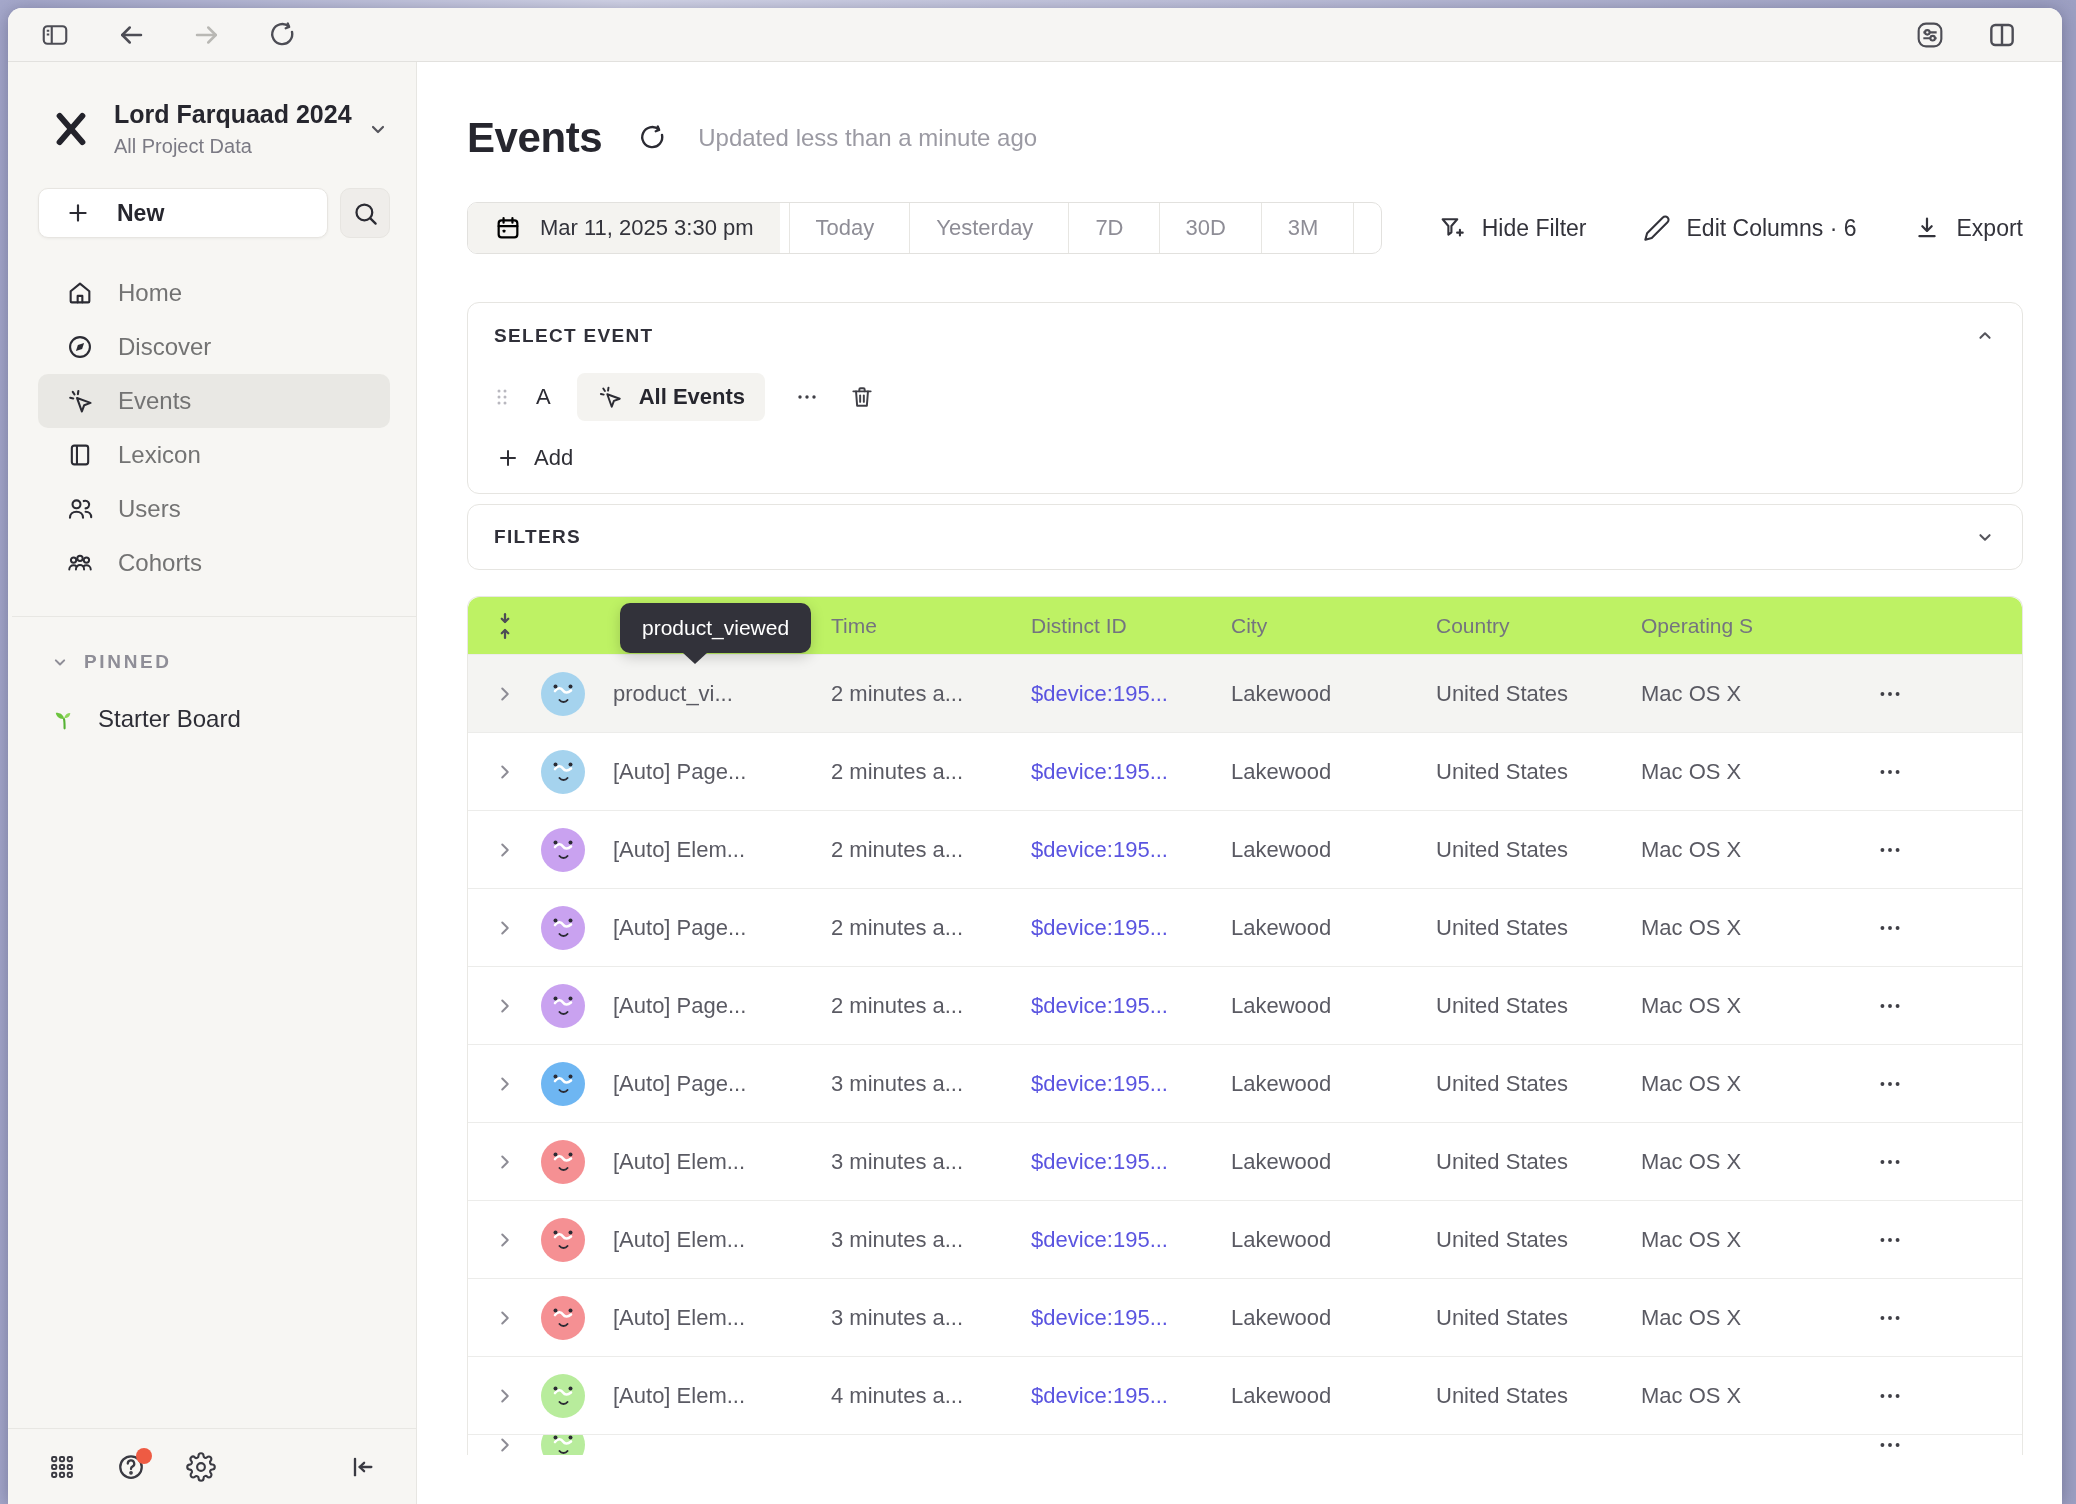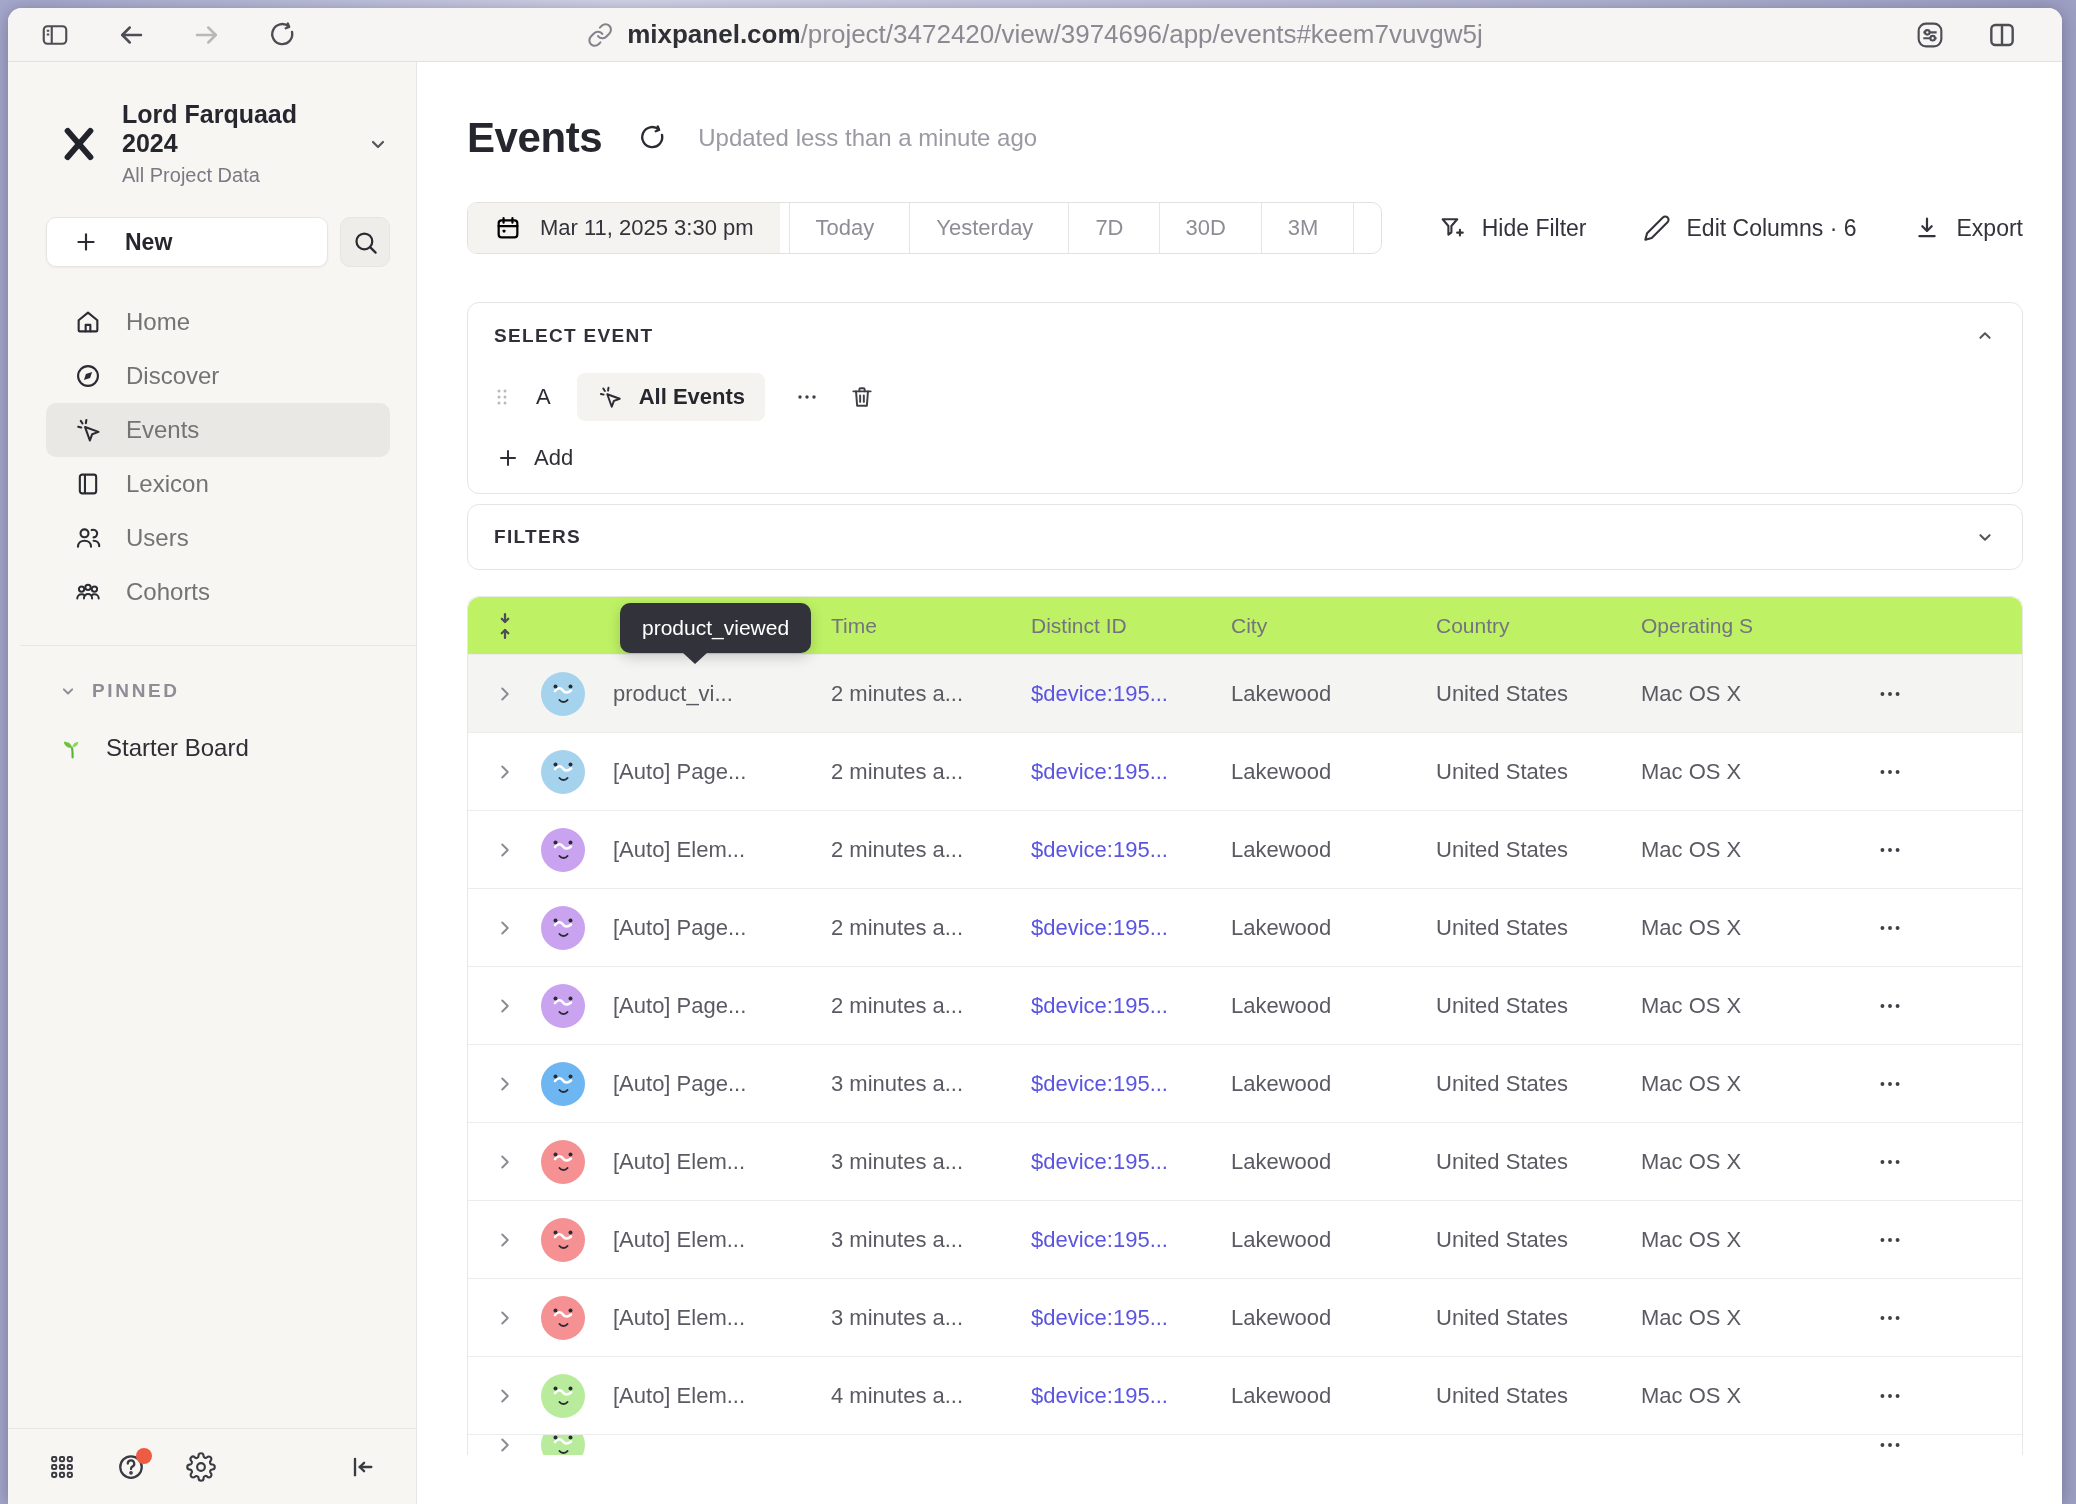--- a/index.html
+++ b/index.html
@@ -32,21 +32,21 @@
   .url-text { font-size:26px; color:#8b8a93; white-space:nowrap; }
   .url-text .host { color:#2f2f36; font-weight:700; }
   .bt-right { position:absolute; right:44px; display:flex; align-items:center; gap:40px; color:#55555c; }
 
   
   .app { flex:1; display:flex; min-height:0; }
 
   
   .sidebar {
     width:409px; flex:0 0 409px; background:#f7f6f3; border-right:1px solid #e7e6e2;
-    position:relative; padding:30px 0 0 12px;
+    position:relative; padding:30px 0 0 4px;
   }
   .project { display:flex; align-items:center; padding:8px 26px 0 38px; position:relative; cursor:pointer; }
   .mx-logo { color:#23232b; margin-right:22px; flex:0 0 auto; }
   .project-meta { flex:1; min-width:0; }
   .project-name { font-size:25px; font-weight:700; color:#26262e; }
   .project-sub { font-size:20px; color:#7b7a84; margin-top:6px; }
   .project-chevron { color:#55555c; margin-left:8px; }
 
   .new-row { display:flex; align-items:center; margin:30px 26px 0 26px; gap:12px; }
   .btn-new {
@@ -183,29 +183,20 @@
             <polyline points="13,6 19,12 13,18"></polyline>
           </svg>
       </span>
       <span class="bt-icon">
         <svg width="30" height="30" viewBox="0 0 24 24" fill="none" stroke="currentColor" stroke-width="1.9" stroke-linecap="round" stroke-linejoin="round">
             <path d="M19.2 9.5 A 8 8 0 1 1 16.6 5.2"></path>
             <polyline points="15.8,2.8 16.9,5.5 14.2,6.6"></polyline>
           </svg>
       </span>
     </div>
-    <div class="urlbar">
-      <span class="url-link-icon">
-        <svg width="26" height="26" viewBox="0 0 24 24" fill="none" stroke="currentColor" stroke-width="1.9" stroke-linecap="round" stroke-linejoin="round">
-            <path d="M10 13a5 5 0 0 0 7.54.54l3-3a5 5 0 0 0-7.07-7.07l-1.72 1.71"></path>
-            <path d="M14 11a5 5 0 0 0-7.54-.54l-3 3a5 5 0 0 0 7.07 7.07l1.71-1.71"></path>
-          </svg>
-      </span>
-      <span class="url-text"><span class="host">mixpanel.com</span><span>/project/3472420/view/3974696/app/events#keem7vuvgw5j</span></span>
-    </div>
     <div class="bt-right">
       <span class="bt-icon">
         <svg width="32" height="32" viewBox="0 0 24 24" fill="none" stroke="currentColor" stroke-width="1.6">
             <rect x="3.5" y="3.5" width="17" height="17" rx="5.5"></rect>
             <line x1="7" y1="10" x2="17" y2="10"></line>
             <circle cx="10" cy="10" r="1.7" fill="#f6f5f3"></circle>
             <line x1="7" y1="14.4" x2="17" y2="14.4"></line>
             <circle cx="14" cy="14.4" r="1.7" fill="#f6f5f3"></circle>
           </svg>
       </span>

